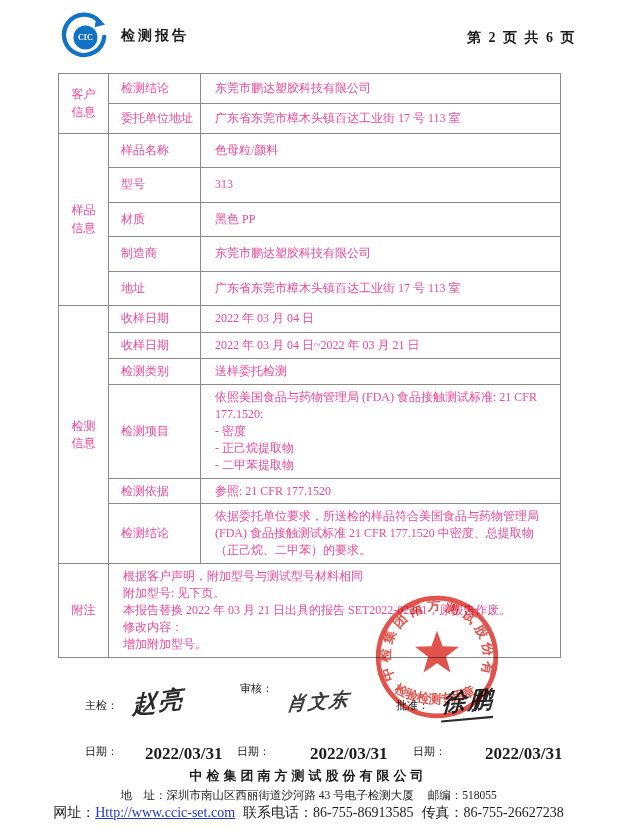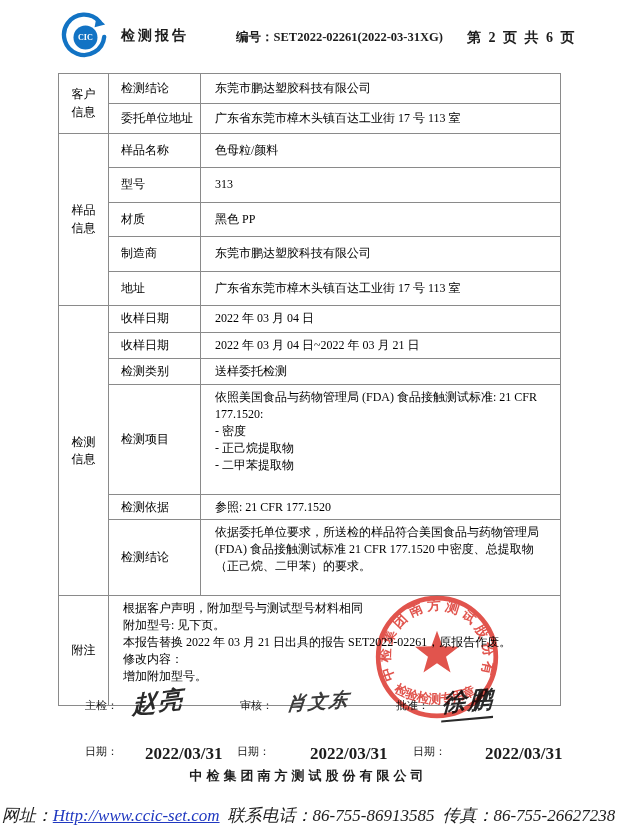--- a/index.html
+++ b/index.html
@@ -7,60 +7,59 @@
   .page { position:relative; width:617px; height:832px; background:#ffffff; overflow:hidden; color:#1c1c1c; }
 
   
   .logo { position:absolute; left:60px; top:12px; width:50px; height:48px; }
   .hdr-title { position:absolute; left:121px; top:27px; font-size:14px; font-weight:bold; letter-spacing:3px; }
   .hdr-no { position:absolute; left:236px; top:29px; font-size:12.5px; font-weight:bold; white-space:nowrap; }
   .hdr-page { position:absolute; left:467px; top:29px; font-size:14px; font-weight:bold; letter-spacing:2px; white-space:nowrap; }
 
   
   table.report { position:absolute; left:58px; top:73px; width:502px; border-collapse:collapse; table-layout:fixed; }
-  table.report td { border:1px solid #8a8a8a; font-size:12px; line-height:1.42; vertical-align:middle; color:#000000; }
+  table.report td { border:1px solid #8a8a8a; font-size:12px; line-height:1.42; vertical-align:middle; color:#ec4899; }
   td.group { text-align:center; white-space:pre-line; line-height:1.9; }
   td.lbl { padding:2px 4px 2px 12px; }
   td.val { padding:2px 6px 2px 14px; }
-  td.multi { white-space:pre-line; line-height:1.5; padding-top:4px; padding-bottom:20px;margin-top:28px; }
+  td.multi { white-space:pre-line; line-height:1.5; padding-top:4px; padding-bottom:4px;margin-top:28px; }
 
   
   .sig-label, .date-label { position:absolute; font-size:11px; white-space:nowrap; }
   .date-value { position:absolute; font-size:17px; white-space:nowrap;font-weight:bold; }
   .sig-name { position:absolute; font-size:24px; font-weight:bold; font-style:italic; color:#2a2a2a; white-space:nowrap;
               transform:rotate(-7deg) skewX(-6deg); letter-spacing:2px; }
   .sig-name.small { font-size:19px; transform:rotate(-4deg) skewX(-10deg); color:#3a3a3a; }
   .sig-name.approver { border-bottom:2px solid #2a2a2a; padding-bottom:1px; transform:rotate(-5deg) skewX(-8deg); }
 
   
   .stamp { position:absolute; left:374px; top:594px; width:126px; height:126px; opacity:.88; pointer-events:none;
            mix-blend-mode:multiply; }
 
   
   .foot { position:absolute; left:0; width:617px; text-align:center; white-space:nowrap; }
   .foot.company { top:767px; font-size:13px; font-weight:bold; letter-spacing:4px; }
   .foot.addr { top:788px; font-size:11.5px; }
-  .foot.web { top:804px; font-size:17px;font-style:italic; }
+  .foot.web { top:804px; font-size:14px; }
   .foot .gap { display:inline-block; width:14px; }
   .foot .gap-sm { display:inline-block; width:8px; }
   a.link { color:#2038c0; text-decoration:underline; cursor:pointer; }
 </style>
 </head>
 <body>
 
 <div class="page">
 
   <svg class="logo" viewBox="0 0 100 100">
     <path d="M 80,20 A 42,42 0 1 0 90,52" fill="none" stroke="#1273c4" stroke-width="9" stroke-linecap="round"></path>
     <polygon points="74,10 92,26 70,32" fill="#1273c4"></polygon>
     <circle cx="51" cy="53" r="25" fill="#1273c4"></circle>
     <text x="51" y="59" text-anchor="middle" font-size="17" font-weight="bold" fill="#ffffff">CIC</text>
   </svg>
   <div class="hdr-title">检测报告</div>
-  <div class="hdr-no"><span>编号：</span><span>SET2022-02261(2022-03-31XG)</span></div>
   <div class="hdr-page">第 2 页 共 6 页</div>
 
   <table class="report">
     <colgroup>
         <col style="width:50px">
         <col style="width:92px">
         <col style="width:360px">
       </colgroup>
     <tbody>
 
@@ -135,21 +134,21 @@
 本报告替换 2022 年 03 月 21 日出具的报告 SET2022-02261，原报告作废。
 修改内容：
 增加附加型号。</td>
       </tr>
     </tbody>
   </table>
 
   <div class="sig-label" style="left:85px; top:698px">主检：</div>
   <div class="sig-name" style="left:132px; top:686px">赵亮</div>
 
-  <div class="sig-label" style="left:240px; top:698px">审核：</div>
+  <div class="sig-label" style="left:240px; top:681px">审核：</div>
   <div class="sig-name small" style="left:287px; top:689px">肖文东</div>
 
   <div class="sig-label" style="left:396px; top:698px">批准：</div>
   <div class="sig-name approver" style="left:442px; top:685px">徐鹏</div>
 
   <div class="date-label" style="left:85px;  top:744px">日期：</div>
   <div class="date-value" style="left:145px; top:744px">2022/03/31</div>
   <div class="date-label" style="left:237px; top:744px">日期：</div>
   <div class="date-value" style="left:310px; top:744px">2022/03/31</div>
   <div class="date-label" style="left:413px; top:744px">日期：</div>
@@ -164,15 +163,16 @@
     <text font-size="13" font-weight="bold" fill="#dd3c34">
       <textPath href="#arcTop" startOffset="2" textLength="228">中检集团南方测试股份有限公司</textPath>
     </text>
     <polygon fill="#dd3c34" points="60,35 65.3,49.7 80.9,50.2 68.6,59.8 72.9,74.8 60,66 47.1,74.8 51.4,59.8 39.1,50.2 54.7,49.7"></polygon>
     <text font-size="12" font-weight="bold" fill="#dd3c34">
       <textPath href="#arcBot" startOffset="1" textLength="82">检验检测专用章</textPath>
     </text>
   </svg>
 
   <div class="foot company">中检集团南方测试股份有限公司</div>
+  <div class="foot addr"><span>地　址：</span><span>深圳市南山区西丽街道沙河路 43 号电子检测大厦</span><span class="gap"></span><span>邮编：</span><span>518055</span></div>
   <div class="foot web"><span>网址：</span><a class="link">Http://www.ccic-set.com</a><span class="gap-sm"></span><span>联系电话：</span><span>86-755-86913585</span><span class="gap-sm"></span><span>传真：</span><span>86-755-26627238</span></div>
 
 </div>
 
 </body></html>

